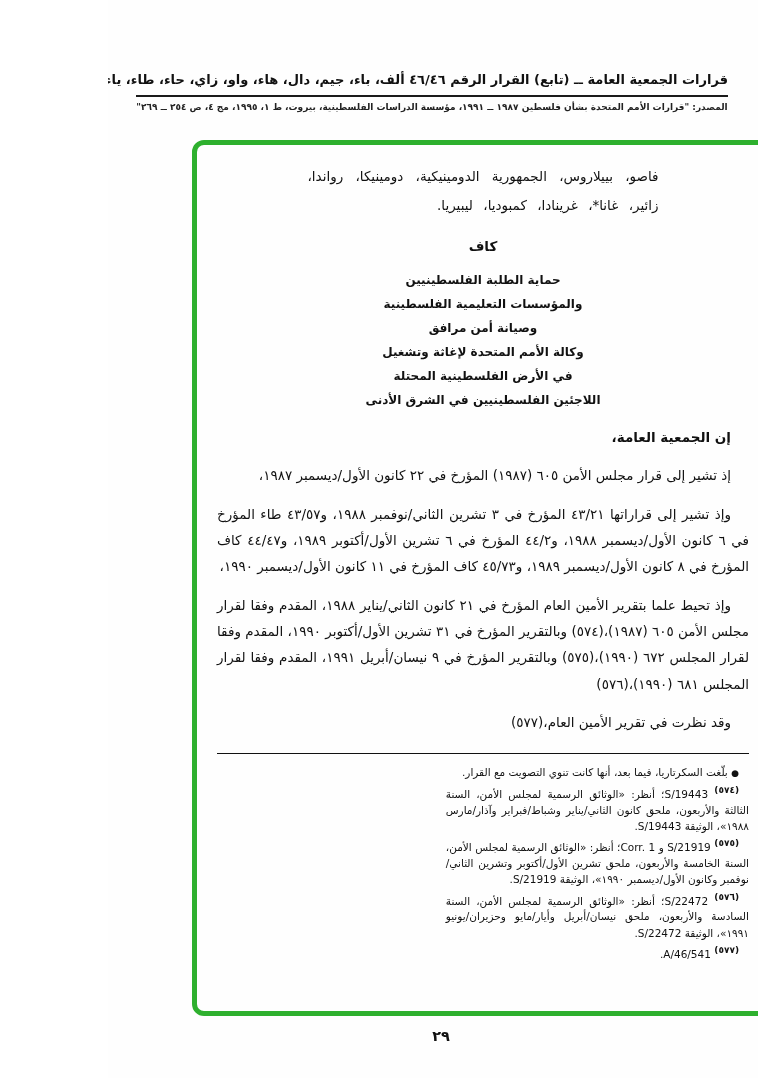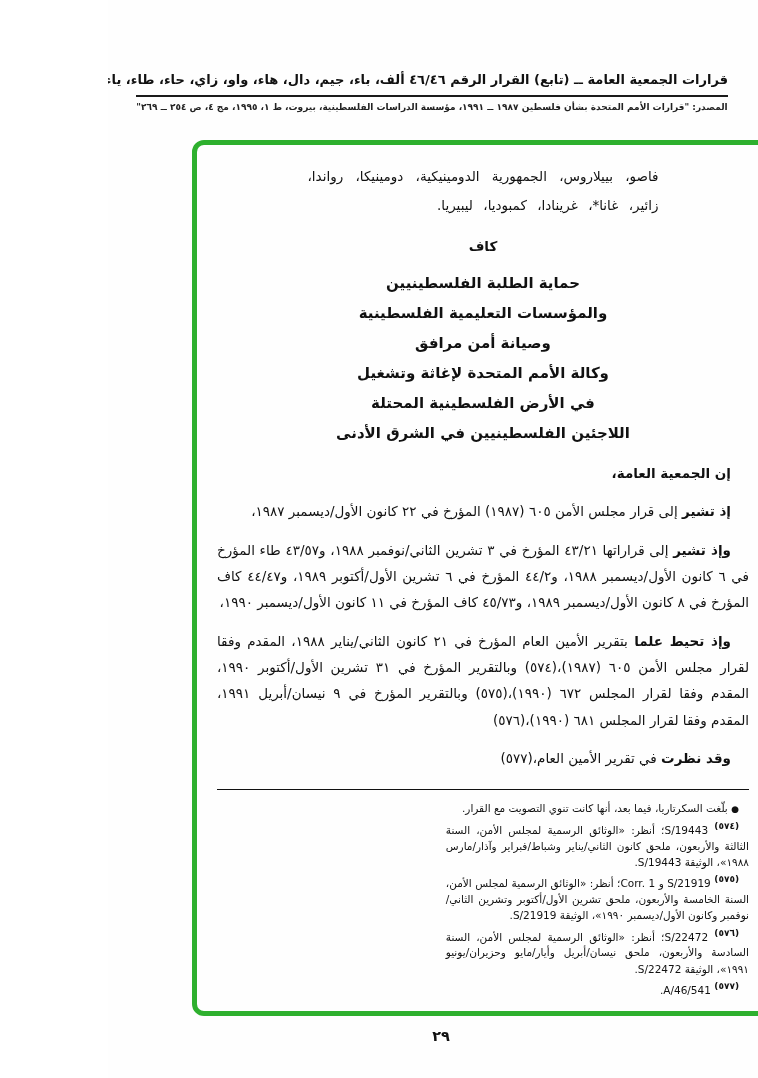--- a/index.html
+++ b/index.html
@@ -31,29 +31,29 @@
   .continuation {
     width:66%; margin:2px auto 0;
     font-size:13.5px; line-height:2.15;
     text-align:justify; word-spacing:0.45em;
   }
 
   .section-letter { text-align:center; font-weight:bold; font-size:13.5px; margin-top:18px; }
 
   .res-heading {
     text-align:center; font-weight:bold;
-    font-size:15px; line-height:2.0; margin-top:14px;
+    font-size:12px; line-height:2.0; margin-top:14px;
   }
 
   .para {
     font-size:13.5px; line-height:1.95;
     text-align:justify; text-indent:18px;
     margin:12px 0 0;
   }
-  .para .lead { font-weight:bold; }
+  .para .lead { font-weight:normal; }
   .opening    { font-weight:bold; }
 
   .fn-divider { border-top:1.5px solid #111; margin-top:18px; }
 
   .footnotes {
     width:57%;
     margin-top:10px;
     font-size:10.5px; line-height:1.55;
   }
   .fn { text-align:justify; margin:0 0 3px; text-indent:10px; }

